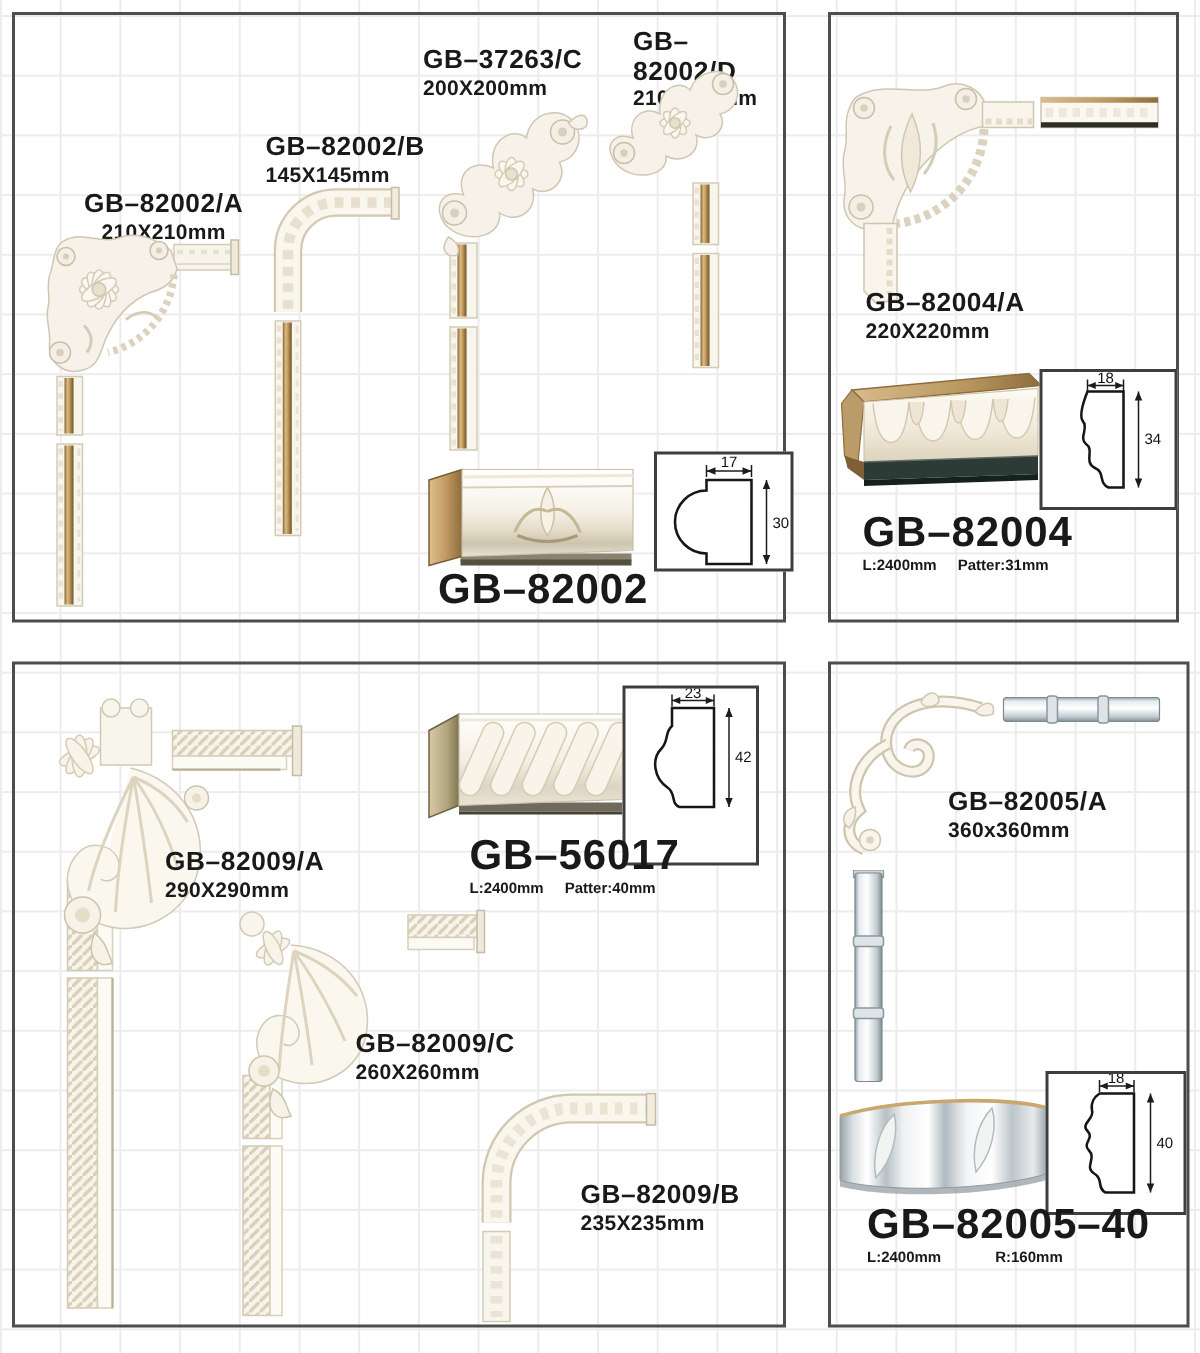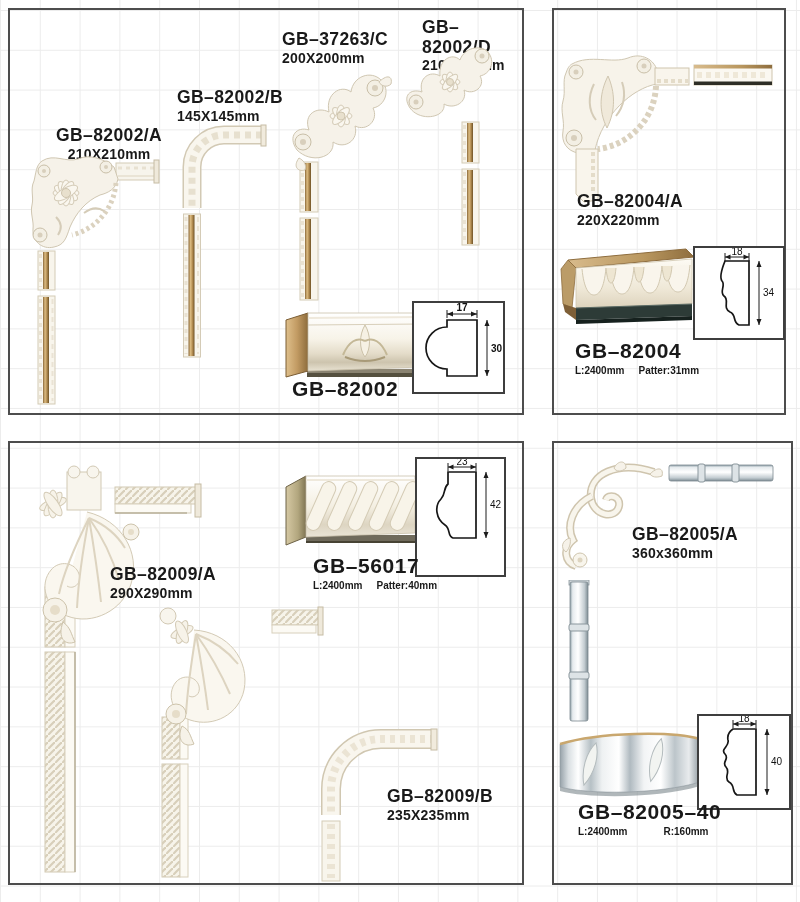--- a/index.html
+++ b/index.html
@@ -19,21 +19,21 @@
   .panel{position:absolute;border:2px solid #4d4d4d;box-sizing:border-box;}
   #panel1{left:8px;top:8px;width:516px;height:407px;}
   #panel2{left:552px;top:8px;width:234px;height:407px;}
   #panel3{left:8px;top:441px;width:516px;height:444px;}
   #panel4{left:552px;top:441px;width:241px;height:444px;}
   .abs{position:absolute;}
   .label{color:#191919;}
   .label .code{display:block;font-weight:bold;font-size:17.5px;line-height:1.12;letter-spacing:.4px;}
   .label .size{display:block;font-weight:bold;font-size:14px;line-height:1.25;letter-spacing:.2px;}
   .spec{color:#191919;}
-  .spec .s-code{display:block;font-weight:bold;font-size:21px;line-height:1.05;letter-spacing:.6px;}
+  .spec .s-code{display:block;font-weight:bold;font-size:28px;line-height:1.05;letter-spacing:.6px;}
   .spec .s-det{display:block;font-weight:bold;font-size:10px;margin-top:3px;}
   .spec .s-len{margin-right:14px;}
   .spec.widegap .s-len{margin-right:36px;}
   .pbox{background:#ffffff;border:2px solid #3e3e3e;box-sizing:border-box;}
   .pbox svg text{font-family:"Liberation Sans",sans-serif;font-size:10px;fill:#111;}
   svg{display:block;}
 </style>
 </head>
 <body>
 
@@ -222,21 +222,21 @@
       <polygon points="25,10 139,10 139,64 25,68" fill="url(#pg1)" stroke="#c9c0aa" stroke-width=".8"></polygon>
       <path d="M25,15 L139,14" stroke="#efe9dc" stroke-width="2" fill="none"></path>
       <path d="M25,22 L139,21" stroke="#d8cfba" stroke-width="1.2" fill="none"></path>
       <g transform="translate(82,40)">
         <path d="M0,-18 C-6,-8 -6,6 0,14 C6,6 6,-8 0,-18 Z" fill="#f6f1e4" stroke="#ccc2a9"></path>
         <path d="M-22,12 C-16,-2 -8,-6 0,-2 M22,12 C16,-2 8,-6 0,-2" fill="none" stroke="#c4b897" stroke-width="2"></path>
         <path d="M-20,14 Q0,22 20,14" fill="none" stroke="#a89a78" stroke-width="2"></path>
       </g>
     </svg>
 
-    <div class="pbox abs" style="left:402px;top:291px;width:93px;height:93px;font-weight:bold;">
+    <div class="pbox abs" style="left:426px;top:291px;width:93px;height:80px;">
       <svg width="89" height="89" viewBox="0 0 89 89">
         <g stroke="#1c1c1c" stroke-width="1" fill="none">
           <line x1="33" y1="7" x2="33" y2="15"></line>
             <line x1="63" y1="7" x2="63" y2="15"></line>
           <line x1="33" y1="11" x2="63" y2="11"></line>
           <line x1="73" y1="17" x2="73" y2="73"></line>
         </g>
         <path d="M33,11 l6,-2.5 v5 z M63,11 l-6,-2.5 v5 z" fill="#1c1c1c"></path>
         <path d="M73,17 l-2.5,6 h5 z M73,73 l-2.5,-6 h5 z" fill="#1c1c1c"></path>
         <path d="M33,17 H63 V73 H33 V66 A21,21 0 0 1 33,24 V17 Z" fill="none" stroke="#161616" stroke-width="1.7"></path>
@@ -488,20 +488,24 @@
           <path d="M44,32 Q64,60 78,92"></path>
           <path d="M44,32 Q52,76 56,108"></path>
           <path d="M44,32 Q36,80 34,112"></path>
         </g>
         <circle cx="24" cy="112" r="10" fill="#f6f2e8" stroke="#cdc3ab"></circle>
           <circle cx="24" cy="112" r="4" fill="#e6ddc9"></circle>
         <path d="M30,124 C24,138 32,146 42,142 C38,134 38,128 30,124 Z" fill="#f6f2e8" stroke="#cdc3ab"></path>
       </g>
     </svg>
 
+    <div class="label abs" style="left:227px;top:243px;">
+      <span class="code">GB–82009/C</span>
+      <span class="size">260X260mm</span>
+    </div>
 
     <svg class="abs" style="left:307px;top:282px;" width="125" height="160" viewBox="0 0 125 160">
       <g fill="none">
         <path d="M118,14 L64,14 A50,50 0 0 0 14,64 L14,90" stroke="#d0c7b1" stroke-width="20"></path>
         <path d="M118,14 L64,14 A50,50 0 0 0 14,64 L14,90" stroke="#f9f6ee" stroke-width="17"></path>
         <path d="M118,14 L64,14 A50,50 0 0 0 14,64 L14,90" stroke="#ebe4d4" stroke-width="8" stroke-dasharray="5 5"></path>
       </g>
       <rect x="114" y="4" width="6" height="21" fill="#f1ebdd" stroke="#c6bca4"></rect>
       <g>
         <rect x="5" y="96" width="18" height="60" fill="#f8f5ec" stroke="#d4cbb6"></rect>

